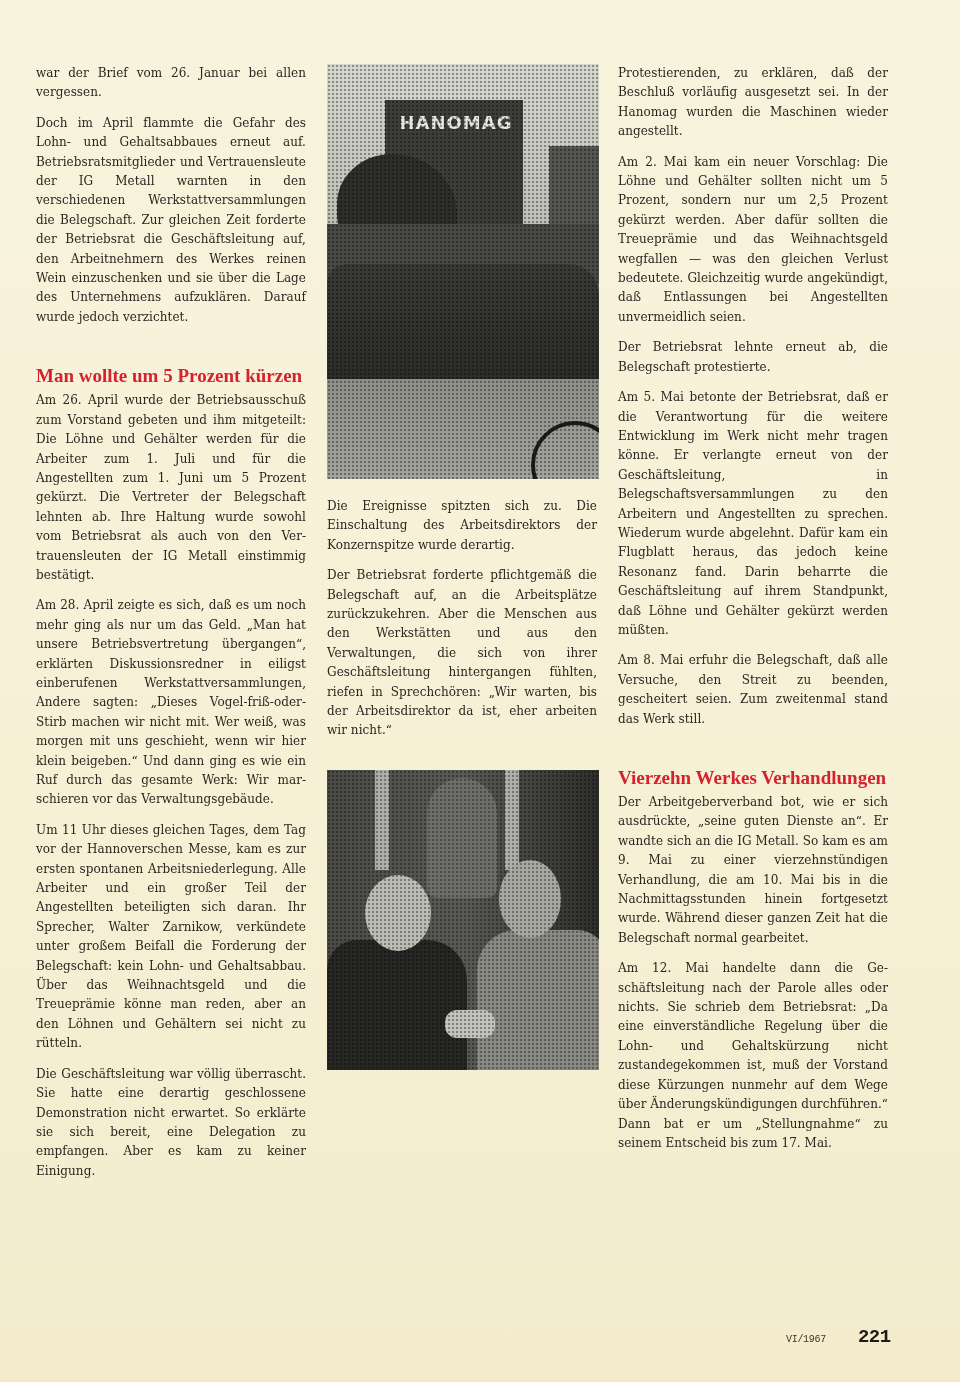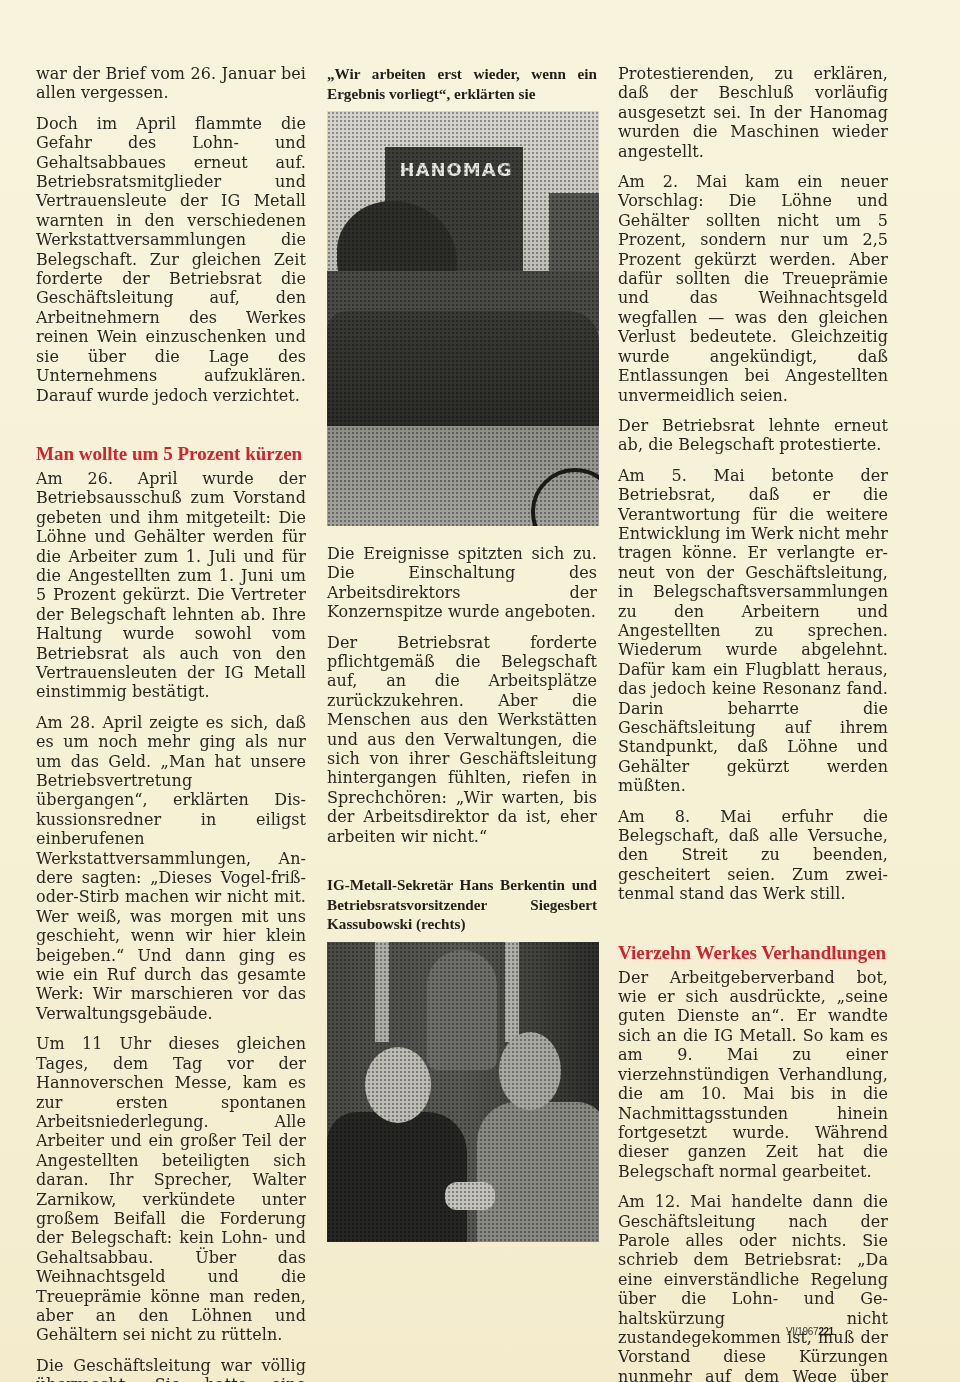--- a/index.html
+++ b/index.html
@@ -13,21 +13,21 @@
     .page {
       position: absolute; left: 0; top: 0; width: 960px; height: 1382px;
       background: linear-gradient(180deg, #f8f3dc 0%, #f6f0d5 60%, #f3ebcc 100%);
     }
     .col { position: absolute; top: 64px; width: 270px; }
     .col-left { left: 36px; }
     .col-mid { left: 327px; }
     .col-right { left: 618px; }
     p {
       margin: 0 0 11px 0;
-      font-size: 16px;
+      font-size: 12px;
       line-height: 19.4px;
       text-align: justify;
       hyphens: manual;
       letter-spacing: 0.05px;
     }
     h2.sub {
       margin: 0 0 6px 0;
       font-family: "Liberation Serif", "DejaVu Serif", serif;
       font-weight: bold;
       font-size: 19px;
@@ -77,63 +77,61 @@
     .p2-pillar { position: absolute; top: 0; width: 14px; height: 100px; background: #b0b0aa; }
     .p2-man-back { position: absolute; left: 100px; top: 8px; width: 70px; height: 120px; background: #6e6e6a; border-radius: 35px 35px 10px 10px; }
     .p2-man-left-head { position: absolute; left: 38px; top: 105px; width: 66px; height: 76px; background: #bdbdb6; border-radius: 50%; }
     .p2-man-left-body { position: absolute; left: 0; top: 170px; width: 140px; height: 140px; background: #262624; border-radius: 30px 40px 0 0; }
     .p2-man-right-head { position: absolute; left: 172px; top: 90px; width: 62px; height: 78px; background: #a9a9a3; border-radius: 50%; }
     .p2-man-right-body { position: absolute; left: 150px; top: 160px; width: 130px; height: 150px; background: #8a8a85; border-radius: 40px 30px 0 0; }
     .p2-hands { position: absolute; left: 118px; top: 240px; width: 50px; height: 28px; background: #c4c4bd; border-radius: 12px; }
 
     .footer {
       position: absolute; top: 1326px; left: 786px; height: 20px;
-      display: flex; align-items: baseline; 
-      font-family: Liberation Sans, sans-serif;
+      display: flex; align-items: baseline; gap: 32px;
+      font-family: Liberation Mono, monospace;
     }
     .footer .issue { font-size: 10px; color: #3a3630; letter-spacing: -0.3px; }
-    .footer .pgnum { font-size: 10px; font-weight: bold; color: #1e1b16; letter-spacing: -0.5px; }
+    .footer .pgnum { font-size: 19px; font-weight: bold; color: #1e1b16; letter-spacing: -0.5px; }
     .spacer-lg { height: 18px; }
     .spacer-xl { height: 28px; }
   </style>
 </head>
 <body>
 
 <div class="page">
 
   <div class="col col-left">
     <p>war der Brief vom 26. Januar bei allen vergessen.</p>
     <p>Doch im April flammte die Gefahr des Lohn- und Gehaltsabbaues er­neut auf. Betriebsratsmitglieder und Vertrauensleute der IG Metall warnten in den verschiedenen Werk­stattversammlungen die Beleg­schaft. Zur gleichen Zeit forderte der Betriebsrat die Geschäftsleitung auf, den Arbeitnehmern des Werkes reinen Wein einzuschenken und sie über die Lage des Unternehmens aufzuklären. Darauf wurde jedoch verzichtet.</p>
     <div class="spacer-xl"></div>
     <h2 class="sub">Man wollte um 5 Prozent kürzen</h2>
     <p>Am 26. April wurde der Betriebs­ausschuß zum Vorstand gebeten und ihm mitgeteilt: Die Löhne und Ge­hälter werden für die Arbeiter zum 1. Juli und für die Angestellten zum 1. Juni um 5 Prozent gekürzt. Die Vertreter der Belegschaft lehnten ab. Ihre Haltung wurde sowohl vom Betriebsrat als auch von den Ver­trauensleuten der IG Metall ein­stimmig bestätigt.</p>
     <p>Am 28. April zeigte es sich, daß es um noch mehr ging als nur um das Geld. „Man hat unsere Betriebsver­tretung übergangen“, erklärten Dis­kussionsredner in eiligst einberufe­nen Werkstattversammlungen, An­dere sagten: „Dieses Vogel-friß-oder-Stirb machen wir nicht mit. Wer weiß, was morgen mit uns ge­schieht, wenn wir hier klein beige­ben.“ Und dann ging es wie ein Ruf durch das gesamte Werk: Wir mar­schieren vor das Verwaltungsge­bäude.</p>
     <p>Um 11 Uhr dieses gleichen Tages, dem Tag vor der Hannoverschen Messe, kam es zur ersten spontanen Arbeitsniederlegung. Alle Arbeiter und ein großer Teil der Angestellten beteiligten sich daran. Ihr Sprecher, Walter Zarnikow, verkündete unter großem Beifall die Forderung der Belegschaft: kein Lohn- und Ge­haltsabbau. Über das Weihnachts­geld und die Treueprämie könne man reden, aber an den Löhnen und Gehältern sei nicht zu rütteln.</p>
     <p>Die Geschäftsleitung war völlig überrascht. Sie hatte eine derartig geschlossene Demonstration nicht erwartet. So erklärte sie sich bereit, eine Delegation zu empfangen. Aber es kam zu keiner Einigung.</p>
   </div>
 
   <div class="col col-mid">
-    <div class="caption">„Wir arbeiten erst wieder, wenn ein Ergebnis vorliegt“, erklärten sie</div>
     <div class="photo photo-1">
       <div class="p1-sky"></div>
       <div class="p1-building"></div>
       <div class="p1-sign">HANOMAG</div>
       <div class="p1-right-bldg"></div>
       <div class="p1-tree"></div>
       <div class="p1-wall"></div>
       <div class="p1-crowd"></div>
       <div class="p1-ground"></div>
       <div class="p1-wheel"></div>
       <div class="halftone"></div>
     </div>
     <div style="height:4px"></div>
-    <p>Die Ereignisse spitzten sich zu. Die Einschaltung des Arbeitsdirektors der Konzernspitze wurde angeboten.</p>
+    <p>Die Ereignisse spitzten sich zu. Die Einschaltung des Arbeitsdirektors der Konzernspitze wurde derartig.</p>
     <p>Der Betriebsrat forderte pflichtge­mäß die Belegschaft auf, an die Ar­beitsplätze zurückzukehren. Aber die Menschen aus den Werkstätten und aus den Verwaltungen, die sich von ihrer Geschäftsleitung hinter­gangen fühlten, riefen in Sprech­chören: „Wir warten, bis der Ar­beitsdirektor da ist, eher arbeiten wir nicht.“</p>
     <div class="spacer-lg"></div>
-    <div class="caption">IG-Metall-Sekretär Hans Berken­tin und Betriebsratsvorsitzender Siegesbert Kassubowski (rechts)</div>
     <div class="photo photo-2">
       <div class="p2-bg"></div>
       <div class="p2-pillar" style="left:48px"></div>
       <div class="p2-pillar" style="left:178px"></div>
       <div class="p2-man-back"></div>
       <div class="p2-man-left-body"></div>
       <div class="p2-man-left-head"></div>
       <div class="p2-man-right-body"></div>
       <div class="p2-man-right-head"></div>
       <div class="p2-hands"></div>

